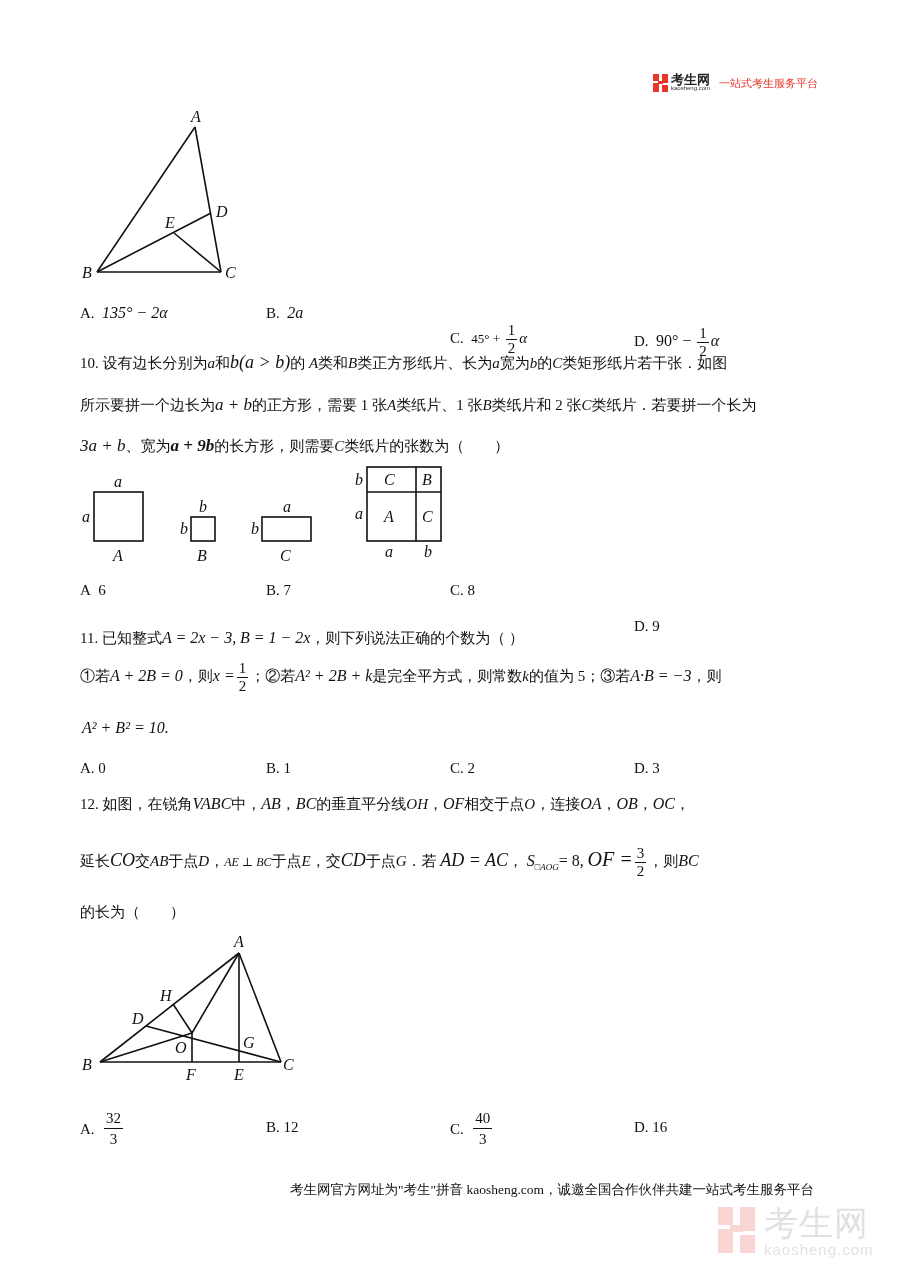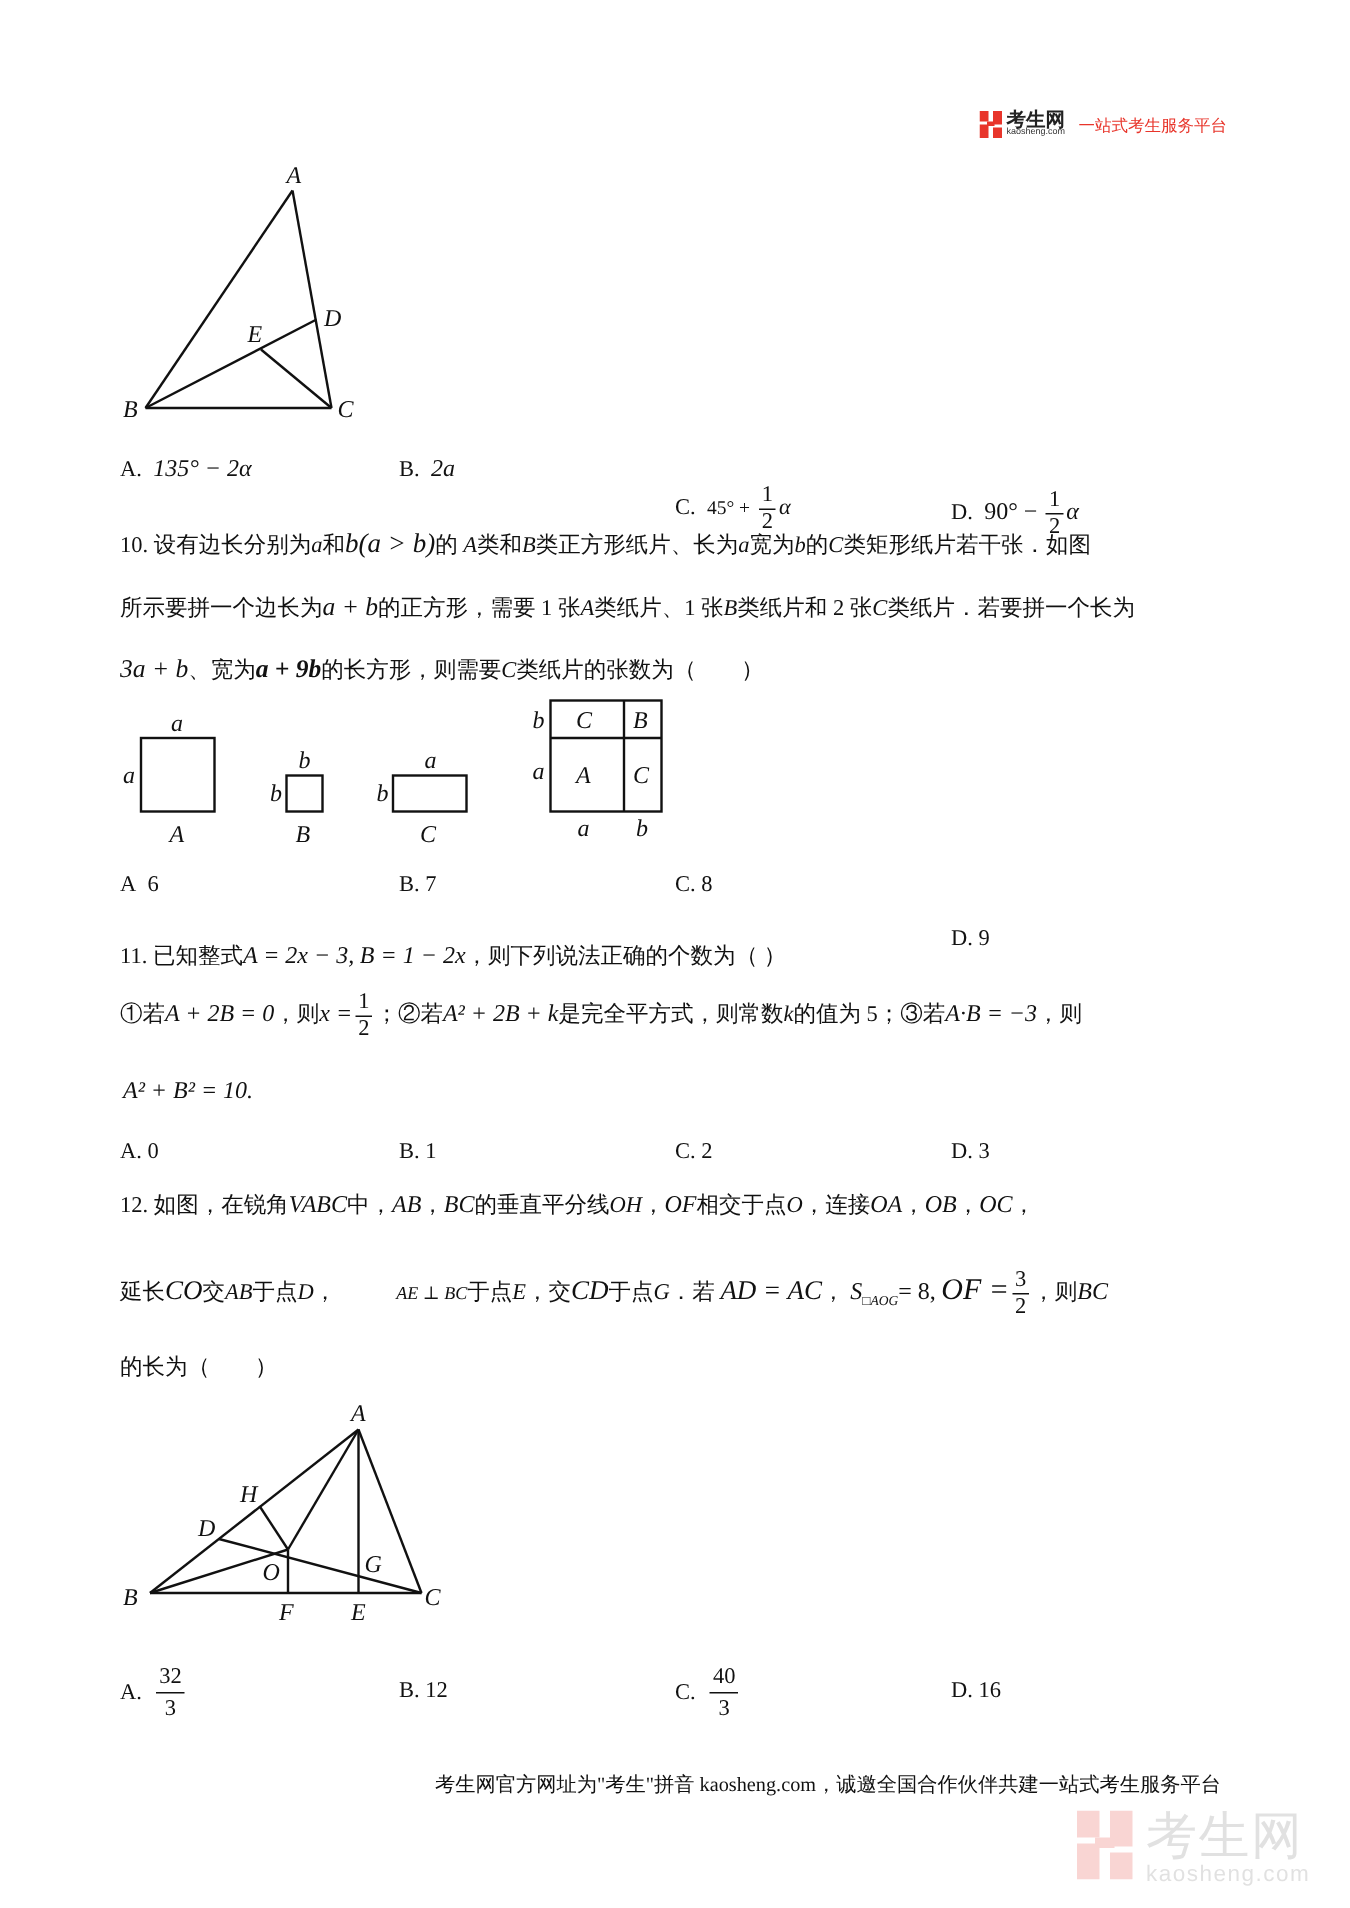--- a/index.html
+++ b/index.html
@@ -127,21 +127,21 @@
 <div class="abs txt opt" style="left:80px; top:758px;"><span>A.</span>&nbsp;<span>0</span></div>
 <div class="abs txt opt" style="left:266px; top:758px;"><span>B.</span>&nbsp;<span>1</span></div>
 <div class="abs txt opt" style="left:450px; top:758px;"><span>C.</span>&nbsp;<span>2</span></div>
 <div class="abs txt opt" style="left:634px; top:758px;"><span>D.</span>&nbsp;<span>3</span></div>
 
 <div class="abs txt" style="left:80px; top:794px;">
   <span>12.</span>
   <span>如图，在锐角</span><span class="it" style="font-size:16px;">VABC</span><span>中，</span><span class="it" style="font-size:16px;">AB</span><span>，</span><span class="it" style="font-size:16px;">BC</span><span>的垂直平分线</span><span class="it">OH</span><span>，</span><span class="it" style="font-size:16px;">OF</span><span>相交于点</span><span class="it">O</span><span>，连接</span><span class="it" style="font-size:16px;">OA</span><span>，</span><span class="it" style="font-size:16px;">OB</span><span>，</span><span class="it" style="font-size:16px;">OC</span><span>，</span>
 </div>
 <div class="abs txt" style="left:80px; top:845px;">
-  <span>延长</span><span class="it" style="font-size:18px;">CO</span><span>交</span><span class="it">AB</span><span>于点</span><span class="it">D</span><span>，</span><span class="it" style="font-size:12px;margin-left:40px;">AE ⊥ BC</span><span>于点</span><span class="it">E</span><span>，交</span><span class="it" style="font-size:18px;">CD</span><span>于点</span><span class="it">G</span><span>．若</span>
+  <span>延长</span><span class="it" style="font-size:18px;">CO</span><span>交</span><span class="it">AB</span><span>于点</span><span class="it">D</span><span>，</span><span class="it" style="font-size:12px;">AE ⊥ BC</span><span>于点</span><span class="it">E</span><span>，交</span><span class="it" style="font-size:18px;">CD</span><span>于点</span><span class="it">G</span><span>．若</span>
   <span class="it" style="font-size:18px;">AD = AC</span><span>，</span>
   <span class="it" style="font-size:16px;">S</span><sub class="it" style="font-size:9px;">□AOG</sub><span style="font-size:16px;">= 8,</span>
   <span class="it" style="font-size:20px;">OF =</span><span class="frac"><span class="num">3</span><span>2</span></span><span>，则</span><span class="it" style="font-size:16px;">BC</span>
 </div>
 <div class="abs txt" style="left:80px; top:902px;">
   <span>的长为（　　）</span>
 </div>
 
 <svg class="abs" style="left:70px; top:925px;" width="250" height="160">
   <line class="fig-line" x1="169" y1="28" x2="30" y2="137"></line>

